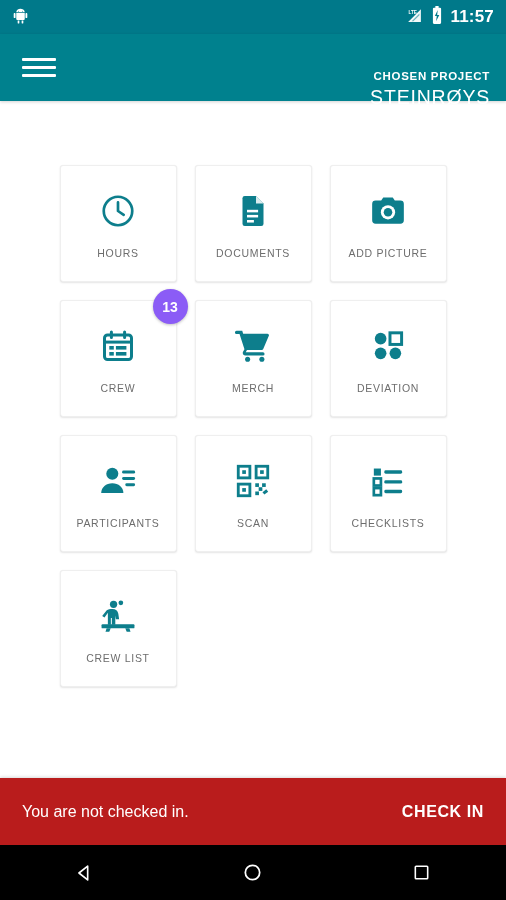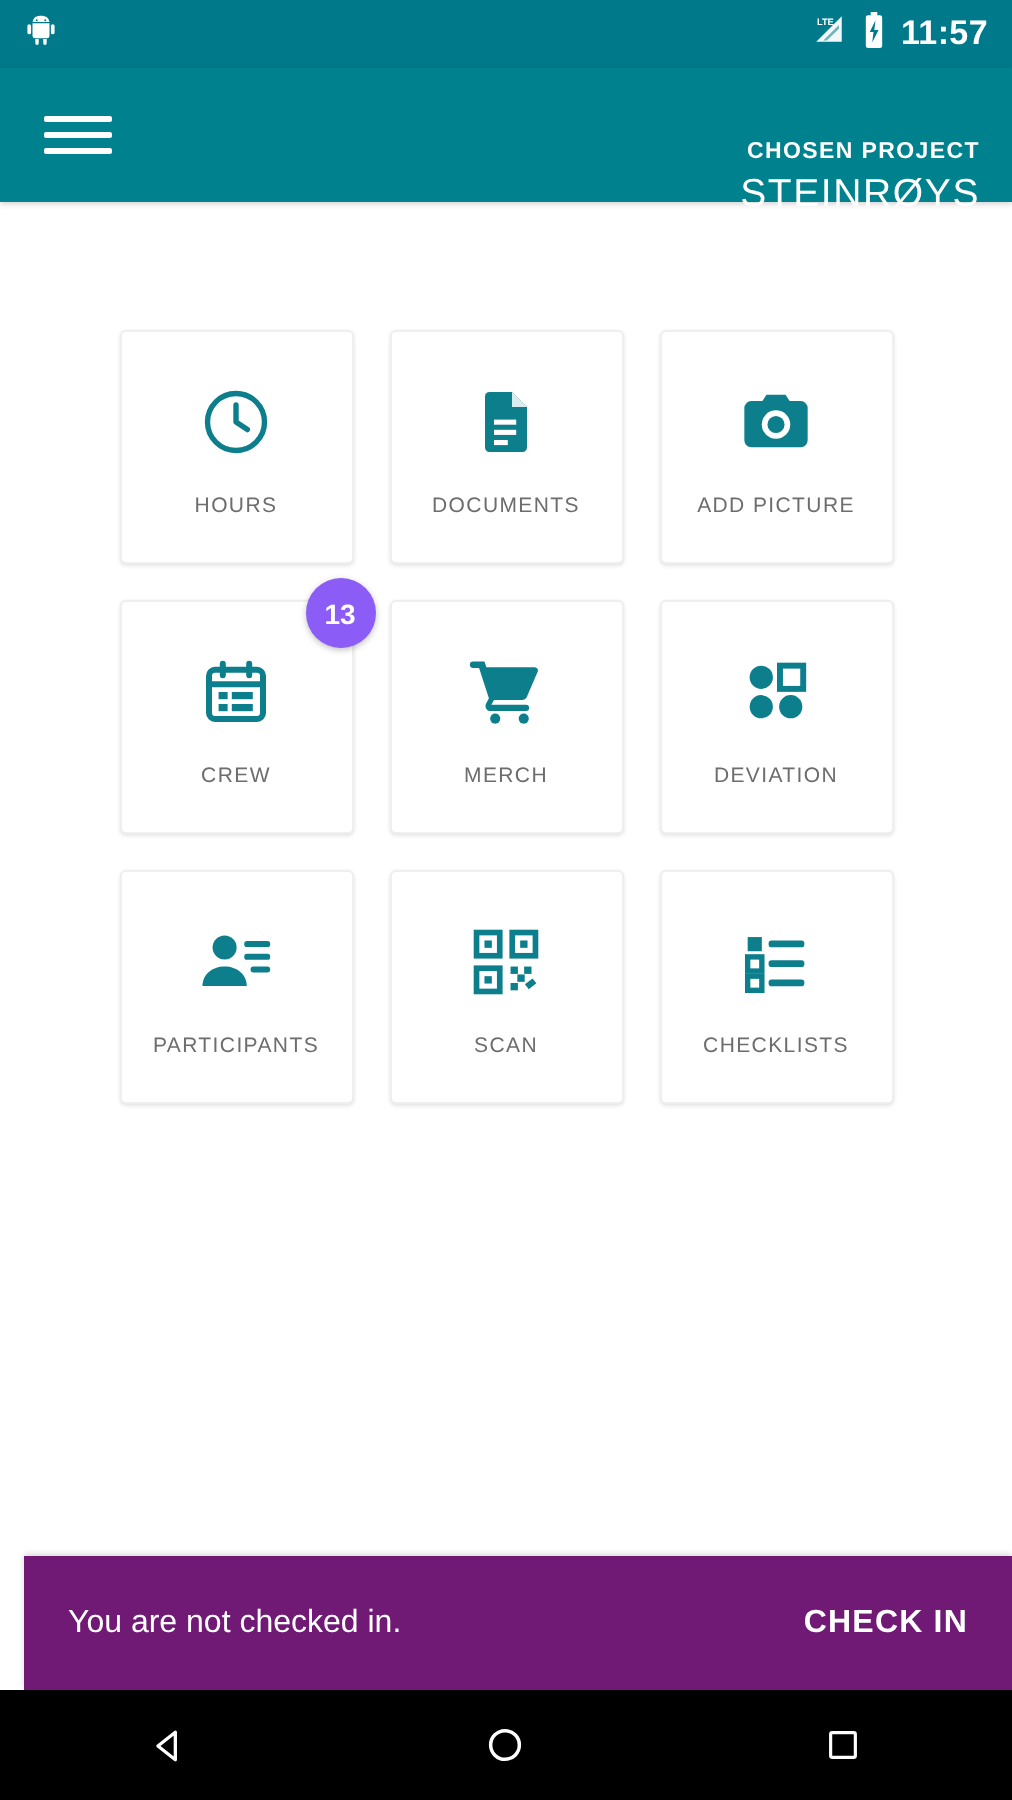--- a/index.html
+++ b/index.html
@@ -84,25 +84,24 @@
     width: 35px; height: 35px; border-radius: 50%;
     background: #8b5cf6; color: #ffffff;
     display: flex; align-items: center; justify-content: center;
     font-size: 14px; font-weight: bold;
     box-shadow: 0 1px 3px rgba(0,0,0,.25);
   }
 
   
   .checkin {
     position: absolute; left: 0; right: 0; bottom: 55px;
-    height: 67px; background: #701a75;
+    height: 67px; background: #b91c1c;
     display: flex; align-items: center; justify-content: space-between;
     padding: 0 22px;
     box-shadow: 0 -1px 3px rgba(0,0,0,.15);
-    margin-left: 12px;
   }
   .checkin-text { color: #ffffff; font-size: 16px; }
   .checkin-btn {
     color: #ffffff; font-size: 16px; font-weight: bold;
     letter-spacing: .6px; cursor: pointer; background: none;
     border: none; font-family: inherit;
   }
 
   
   .navbar {
@@ -260,20 +259,32 @@
               <rect x="2" y="3.2" width="5" height="5" fill="#0D7E8C"></rect>
               <rect x="2" y="10.2" width="5" height="5" fill="none" stroke="#0D7E8C" stroke-width="1.9"></rect>
               <rect x="2" y="17" width="5" height="5" fill="none" stroke="#0D7E8C" stroke-width="1.9"></rect>
               <rect x="9.4" y="4.4" width="12.6" height="2.4" rx="1" fill="#0D7E8C"></rect>
               <rect x="9.4" y="11.4" width="12.6" height="2.4" rx="1" fill="#0D7E8C"></rect>
               <rect x="9.4" y="18.2" width="12.6" height="2.4" rx="1" fill="#0D7E8C"></rect>
             </svg>
           </div>
           <div class="tile-label">CHECKLISTS</div>
         </div>
+        <div class="tile">
+          <div class="tile-icon">
+            <svg width="38" height="38" viewBox="0 0 24 24">
+              <circle cx="9.2" cy="4.6" r="2.3" fill="#0D7E8C"></circle>
+              <path fill="#0D7E8C" d="M13.8 2.2a1.5 1.5 0 1 0 0 3 1.5 1.5 0 0 0 0-3z"></path>
+              <path fill="#0D7E8C" d="M8.6 7.6c1.9 0 3.3 1.3 3.6 3l.5 3.4h-2l-.4-2.3v5.8H8.1v-4.3H7.5v4.3H5.6V9.9L3.5 13 2 12l2.9-3.6c.8-.6 2-0.8 3.7-.8z"></path>
+              <rect x="1.6" y="17.2" width="20.8" height="2.6" rx=".6" fill="#0D7E8C"></rect>
+              <path fill="#0D7E8C" d="M4.8 19.8h2.6l-.9 2.1H4.1l.7-2.1zM16.6 19.8h2.6l.7 2.1h-2.4l-.9-2.1z"></path>
+            </svg>
+          </div>
+          <div class="tile-label">CREW LIST</div>
+        </div>
       </div>
   </div>
 
   <div class="checkin">
     <div class="checkin-text">You are not checked in.</div>
     <button class="checkin-btn">CHECK IN</button>
   </div>
 
   <div class="navbar">
     <div class="nav-btn">

